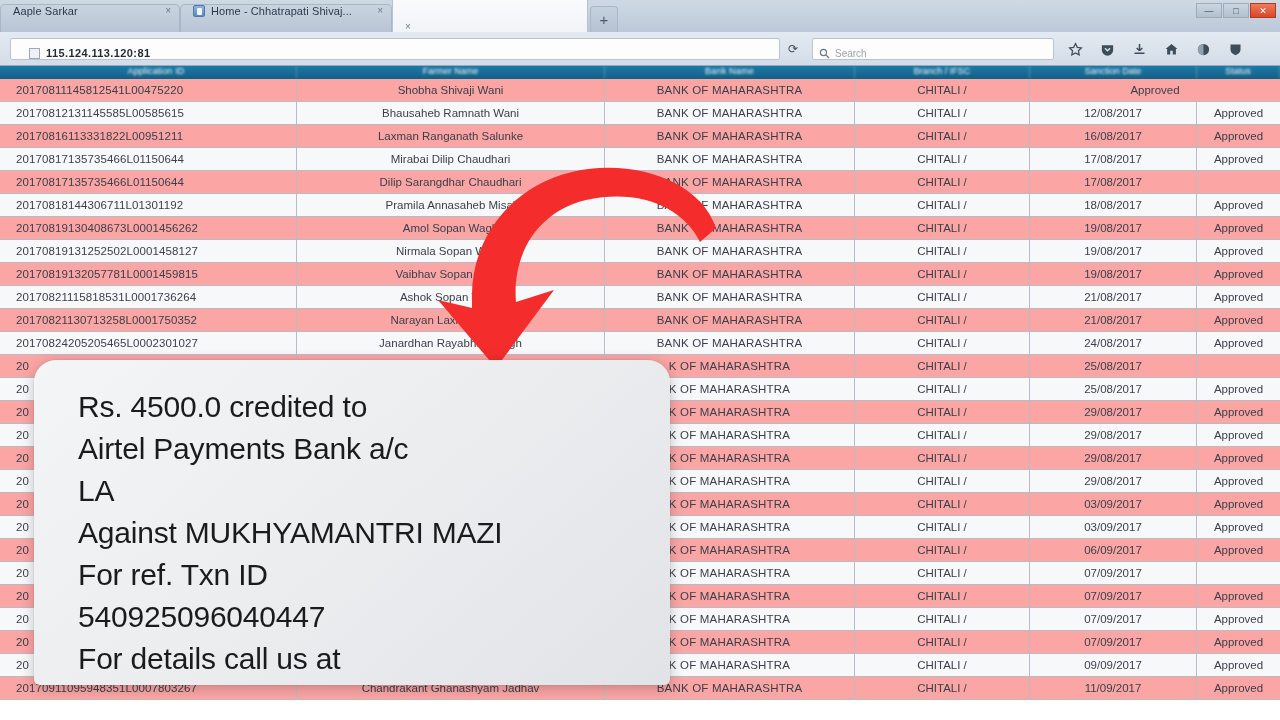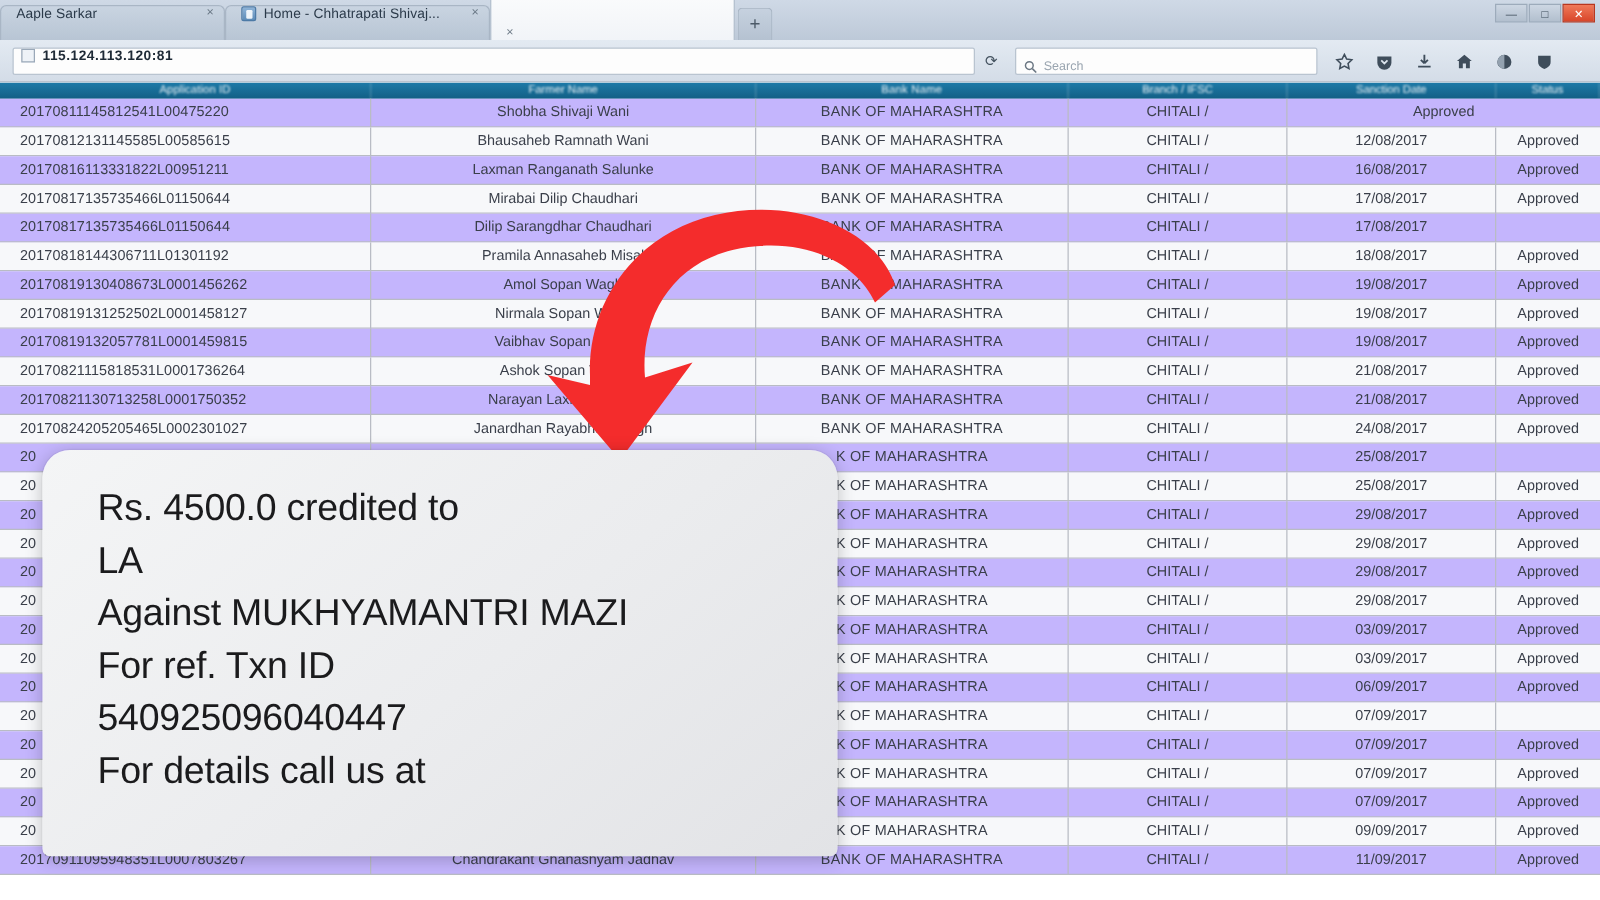--- a/index.html
+++ b/index.html
@@ -73,21 +73,21 @@
 
   .navbar{
     position:absolute; top:32px; left:0; width:1280px; height:34px;
     display:flex; align-items:center; gap:0px;
     background:linear-gradient(#e3eaf2,#d3dce7);
     padding:0 6px;
   }
   .urlbar{
     flex:0 0 770px; height:22px; margin-left:4px;
     background:#fdfdfd; border:1px solid #b9c4d0; border-radius:2px;
-    display:flex; align-items:flex-start; gap:6px; padding:0 6px;
+    display:flex; align-items:flex-end; gap:6px; padding:0 18px;
     font-size:11px; color:#2d3a48; filter:blur(0.5px);
   }
   .id-box{ width:11px; height:11px; border:1px solid #9aa8b8; background:#eef2f7; flex:0 0 11px;}
   .url-text{ letter-spacing:.4px; font-weight:600; color:#1e2a36; }
   .reload-btn{
     width:26px;height:22px;display:flex;align-items:center;justify-content:center;
     font-size:12px;color:#44525f; filter:blur(0.4px);
   }
   .searchbar{
     flex:0 0 242px; height:22px; margin-left:6px;
@@ -115,21 +115,21 @@
     color:#ffffff; font-size:9px; text-align:center;
     overflow:hidden; white-space:nowrap;
     line-height:9px; padding-top:1px;
     filter:blur(0.9px); opacity:.92;
     border-right:1px solid rgba(255,255,255,.25);
   }
   .rows{ position:absolute; top:13px; left:0; width:1280px; }
   .row{
     display:flex; height:23px; align-items:center;
     border-bottom:1px solid #b9bcc4;
-    background:#c4b5fd;
+    background:#fca5a5;
     font-size:11.5px; color:#3a3f4a;
     filter:blur(0.28px);
   }
   .row:nth-child(even){ background:#f7f8fa; }
   .cell{ height:23px; display:flex; align-items:center; justify-content:center;
          white-space:nowrap; overflow:hidden; border-right:1px solid #b9bcc4; }
   .c-id{ flex:0 0 297px; justify-content:flex-start; padding-left:16px; letter-spacing:.1px; }
   .c-name{ flex:0 0 308px; }
   .c-bank{ flex:0 0 250px; letter-spacing:.2px; }
   .c-branch{ flex:0 0 175px; }
@@ -480,19 +480,20 @@
            L 96 218
            L 154 140
            L 116 152
            C 112 106, 136 62, 186 50
            C 240 38, 284 58, 300 92 Z" fill="#f42c2c"></path>
 </svg>
 
 <div class="sms-card">
   <div id="sms-lines">
       <div class="sms-line">Rs. 4500.0 credited to</div>
+      <div class="sms-line">Airtel Payments Bank a/c</div>
       <div class="sms-line">LA</div>
       <div class="sms-line">Against MUKHYAMANTRI MAZI</div>
       <div class="sms-line">For ref. Txn ID</div>
       <div class="sms-line">540925096040447</div>
       <div class="sms-line">For details call us at</div>
     </div>
 </div>
 
 </body></html>

